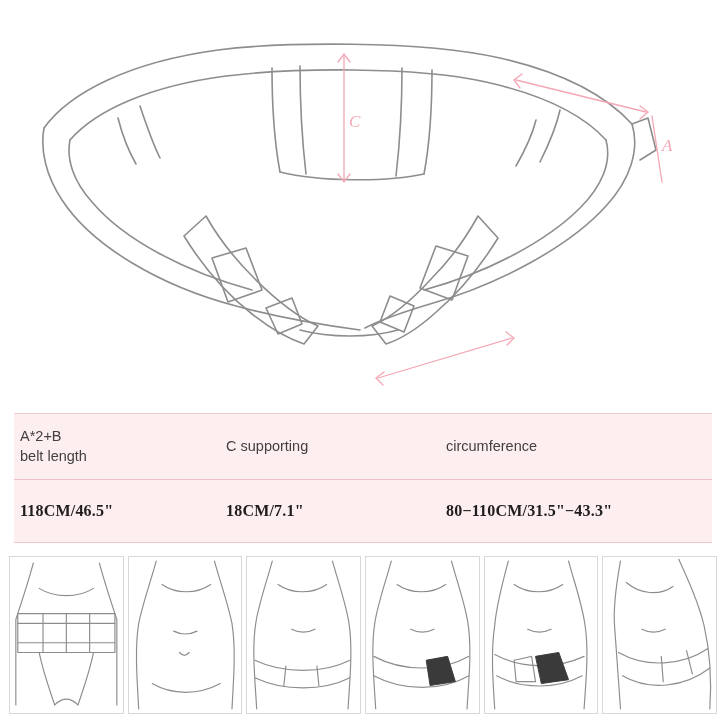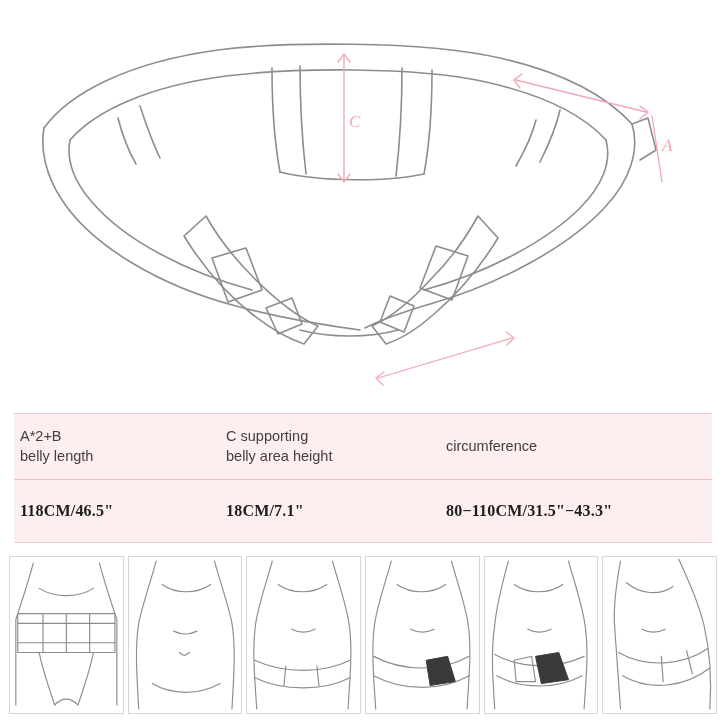--- a/index.html
+++ b/index.html
@@ -199,25 +199,24 @@
       </g>
     </svg>
     <div class="dim-label" id="label-c">C</div>
     <div class="dim-label" id="label-a">A</div>
   </div>
 
   <div class="spec-table">
     <div class="spec-head">
       <div class="spec-cell c1">
         <span>A*2+B</span>
-        <span>belly length</span>
+        <span>belt length</span>
       </div>
       <div class="spec-cell c2">
         <span>C supporting</span>
-        <span>belly area height</span>
       </div>
       <div class="spec-cell c3">
         <span>circumference</span>
       </div>
     </div>
     <div class="spec-body">
       <div class="spec-cell c1">118CM/46.5"</div>
       <div class="spec-cell c2">18CM/7.1"</div>
       <div class="spec-cell c3">80−110CM/31.5"−43.3"</div>
     </div>

